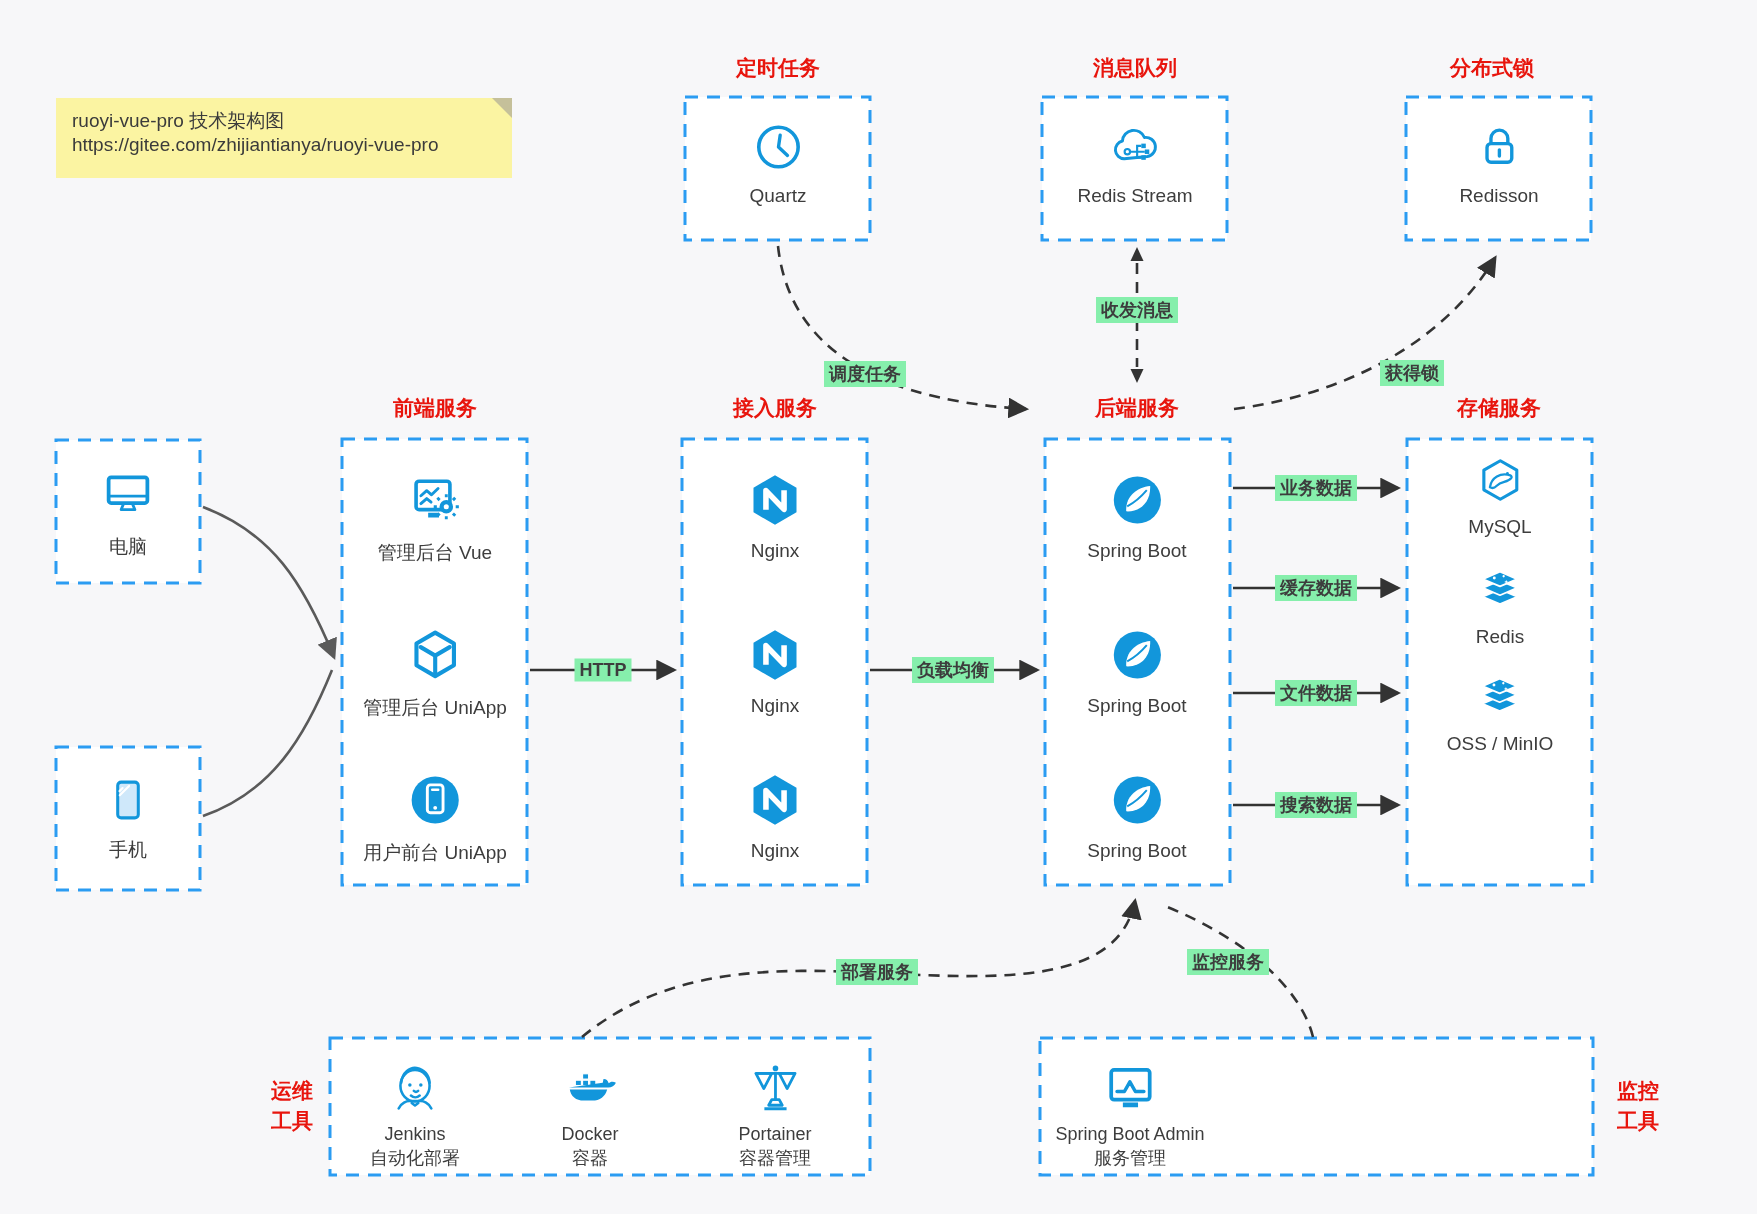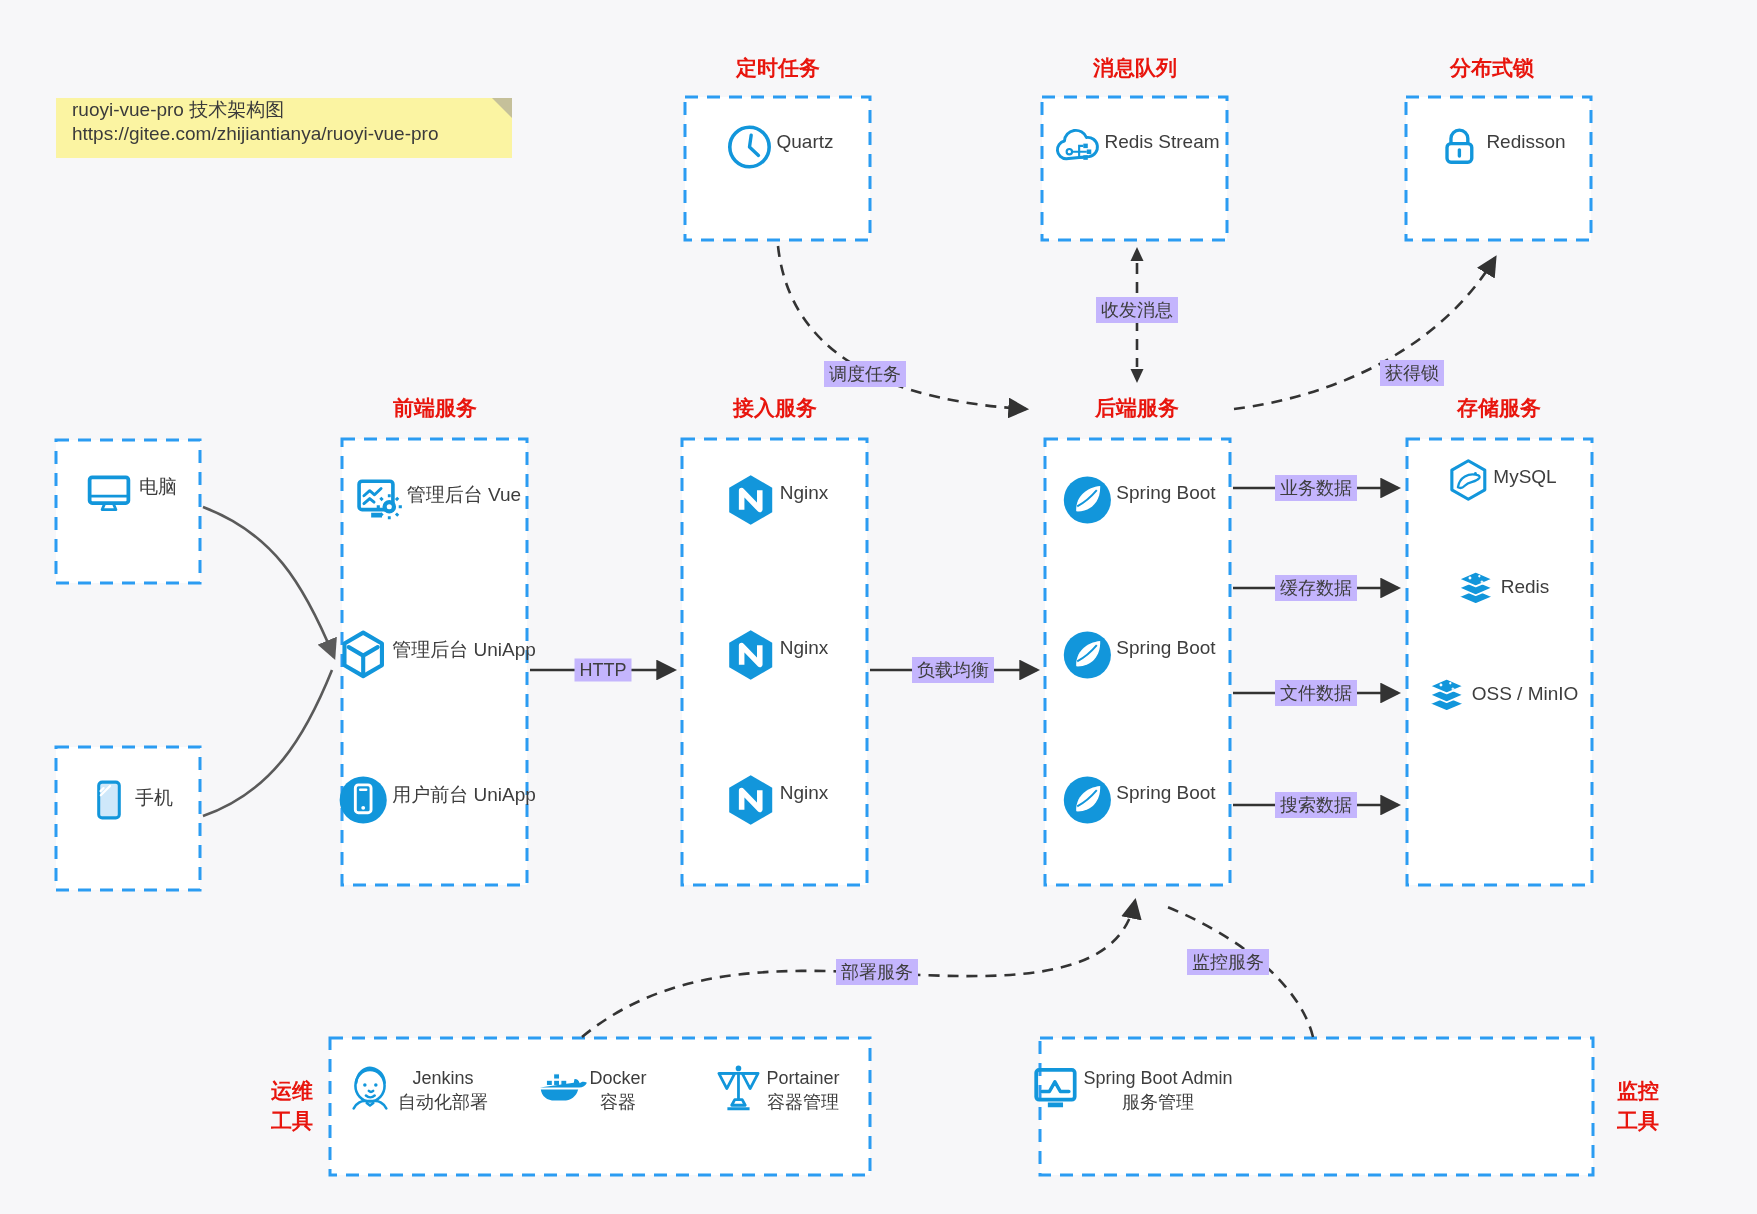--- a/index.html
+++ b/index.html
@@ -3,42 +3,42 @@
 <meta charset="utf-8">
 <style>
   html,body{margin:0;padding:0;background:#e9e9ec;}
   .canvas{
     position:relative;width:1757px;height:1214px;background:#f7f7f9;
     font-family:"Liberation Sans","DejaVu Sans",sans-serif;overflow:hidden;
   }
   .layer{position:absolute;left:0;top:0;width:1757px;height:1214px;}
   svg.arrows{z-index:1;}
   .note{
-    position:absolute;left:56px;top:98px;width:456px;height:60px;background:#fbf4a2;
-    z-index:2;box-sizing:border-box;padding:0 16px;font-size:19px;line-height:24px;color:#3b3b3b;
+    position:absolute;left:56px;top:98px;width:456px;height:80px;background:#fbf4a2;
+    z-index:2;box-sizing:border-box;padding:11px 16px;font-size:19px;line-height:24px;color:#3b3b3b;
   }
   .note .fold{position:absolute;right:0;top:0;width:0;height:0;
     border-top:20px solid #c5c09a;border-left:20px solid transparent;}
   .sec-title{
     position:absolute;transform:translate(-50%,-50%);color:#e8150d;font-weight:bold;
     font-size:21px;white-space:nowrap;z-index:3;
   }
   .grp-title{
     position:absolute;transform:translate(-50%,-50%);color:#e8150d;font-weight:bold;
     font-size:21px;line-height:30px;text-align:right;white-space:nowrap;z-index:3;
   }
   .node{
-    position:absolute;transform:translateX(-50%);display:flex;flex-direction:row;
-    z-index:2;color:#1296db;
+    position:absolute;transform:translateX(-50%);display:flex;flex-direction:column;
+    align-items:center;z-index:2;color:#1296db;
   }
   .node .nl{margin-top:11px;font-size:19px;color:#3d3d3d;white-space:nowrap;text-align:center;}
   .node .nls{margin-top:6px;font-size:18px;line-height:24px;color:#3d3d3d;text-align:center;white-space:nowrap;}
   .elabel{
-    position:absolute;transform:translate(-50%,-50%);background:#c4b5fd;color:#3d3d3d;
-    font-size:18px;padding:1px 5px;white-space:nowrap;z-index:3;
+    position:absolute;transform:translate(-50%,-50%);background:#86efac;color:#3d3d3d;
+    font-size:18px;padding:1px 5px;white-space:nowrap;z-index:3;font-weight:bold;
   }
 </style>
 </head>
 <body>
 
 <svg width="0" height="0" style="position:absolute">
 <defs>
   <symbol id="i-clock" viewBox="0 0 48 48">
     <circle cx="24" cy="24" r="17.5" fill="none" stroke="currentColor" stroke-width="3.2"></circle>
     <path d="M25.5 13.5 24 24l8 7.5" fill="none" stroke="currentColor" stroke-width="3" stroke-linecap="round" stroke-linejoin="round"></path>

